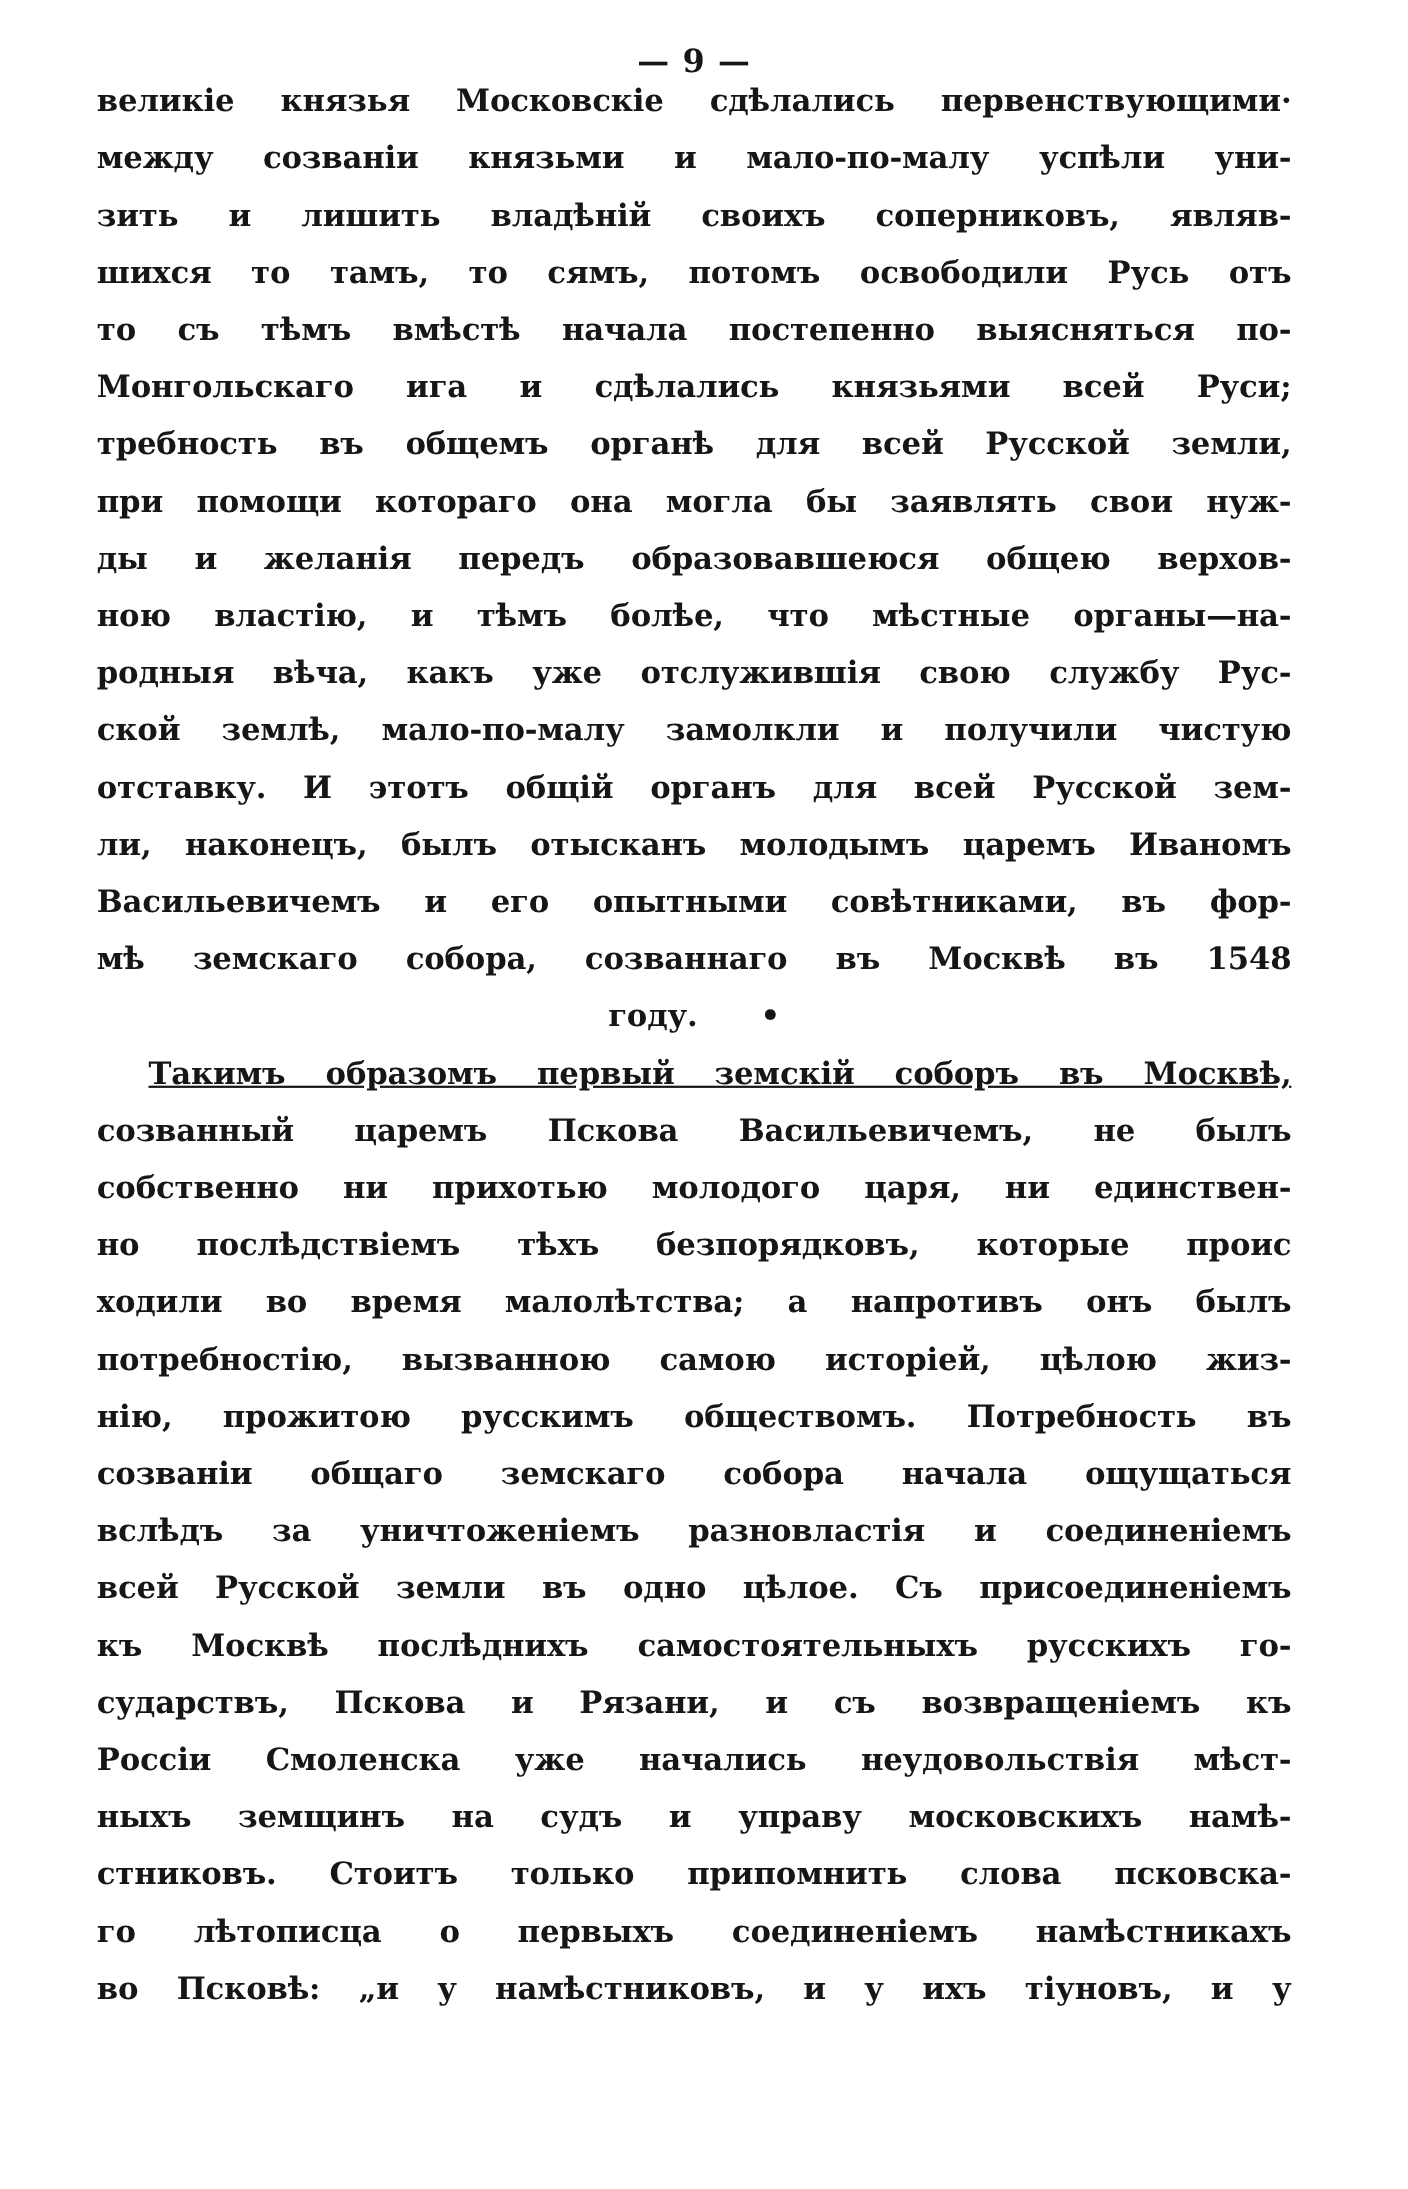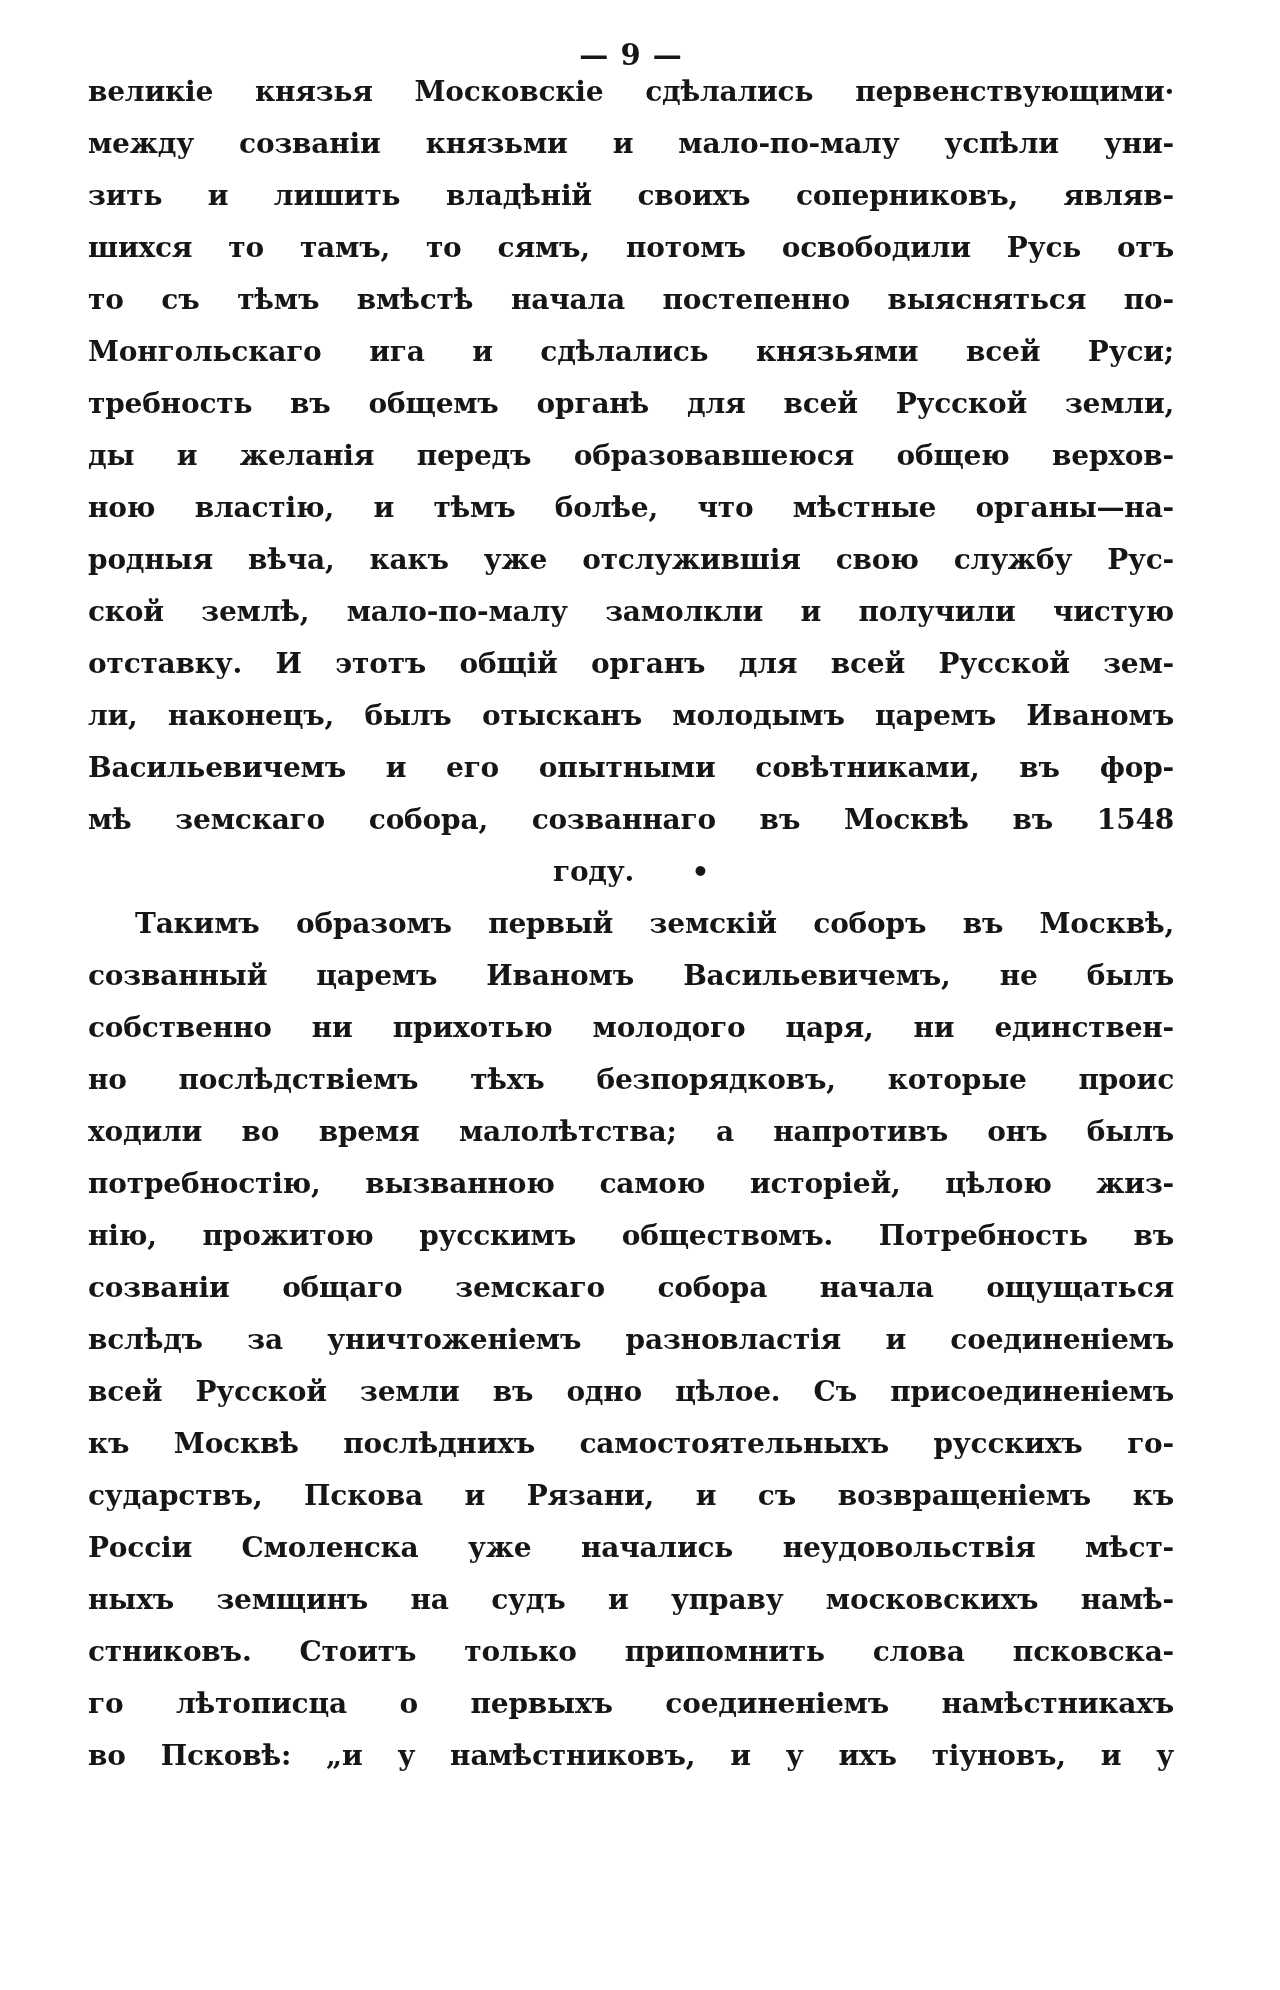--- a/index.html
+++ b/index.html
@@ -30,20 +30,21 @@
   .line{
     height:52px;
     overflow:visible;
   }
   .just{
     text-align:justify;
     text-align-last:justify;
   }
   .indent{
     text-indent:47px;
+    text-decoration:underline;
   }
   .plain{
     text-align:center;
   }
 </style>
 </head>
 <body>
 
 <div class="page">
   <div class="pageno">— 9 —</div>
@@ -51,34 +52,35 @@
   <div class="text">
 
     <div>
       <div class="line just">великіе князья Московскіе сдѣлались первенствующими·</div>
       <div class="line just">между созваніи князьми и мало-по-малу успѣли уни-</div>
       <div class="line just">зить и лишить владѣній своихъ соперниковъ, являв-</div>
       <div class="line just">шихся то тамъ, то сямъ, потомъ освободили Русь отъ</div>
       <div class="line just">то съ тѣмъ вмѣстѣ начала постепенно выясняться по-</div>
       <div class="line just">Монгольскаго ига и сдѣлались князьями всей Руси;</div>
       <div class="line just">требность въ общемъ органѣ для всей Русской земли,</div>
+      <div class="line just">при помощи котораго она могла бы заявлять свои нуж-</div>
       <div class="line just">ды и желанія передъ образовавшеюся общею верхов-</div>
       <div class="line just">ною властію, и тѣмъ болѣе, что мѣстные органы—на-</div>
       <div class="line just">родныя вѣча, какъ уже отслужившія свою службу Рус-</div>
       <div class="line just">ской землѣ, мало-по-малу замолкли и получили чистую</div>
       <div class="line just">отставку. И этотъ общій органъ для всей Русской зем-</div>
       <div class="line just">ли, наконецъ, былъ отысканъ молодымъ царемъ Иваномъ</div>
       <div class="line just">Васильевичемъ и его опытными совѣтниками, въ фор-</div>
       <div class="line just">мѣ земскаго собора, созваннаго въ Москвѣ въ 1548</div>
       <div class="line plain">году.&nbsp;&nbsp;&nbsp;&nbsp;&nbsp;&nbsp;•</div>
     </div>
 
     <div>
       <div class="line just indent">Такимъ образомъ первый земскій соборъ въ Москвѣ,</div>
-      <div class="line just">созванный царемъ Иваномъ Васильевичемъ, не былъ</div>
+      <div class="line just">созванный царемъ Пскова Васильевичемъ, не былъ</div>
       <div class="line just">собственно ни прихотью молодого царя, ни единствен-</div>
       <div class="line just">но послѣдствіемъ тѣхъ безпорядковъ, которые проис</div>
       <div class="line just">ходили во время малолѣтства; а напротивъ онъ былъ</div>
       <div class="line just">потребностію, вызванною самою исторіей, цѣлою жиз-</div>
       <div class="line just">нію, прожитою русскимъ обществомъ. Потребность въ</div>
       <div class="line just">созваніи общаго земскаго собора начала ощущаться</div>
       <div class="line just">вслѣдъ за уничтоженіемъ разновластія и соединеніемъ</div>
       <div class="line just">всей Русской земли въ одно цѣлое. Съ присоединеніемъ</div>
       <div class="line just">къ Москвѣ послѣднихъ самостоятельныхъ русскихъ го-</div>
       <div class="line just">сударствъ, Пскова и Рязани, и съ возвращеніемъ къ</div>

